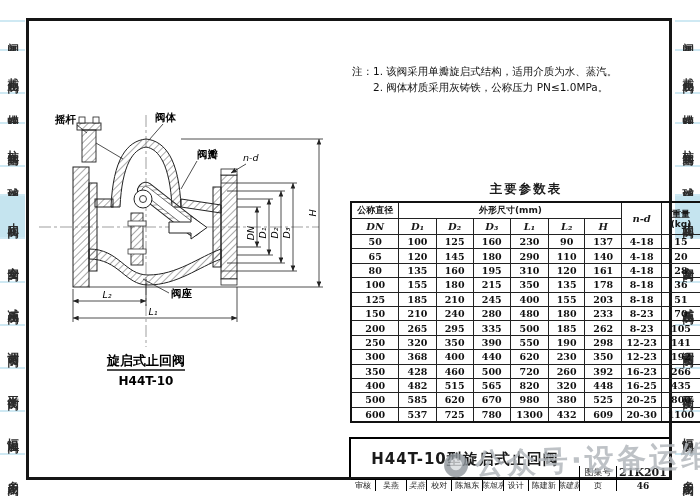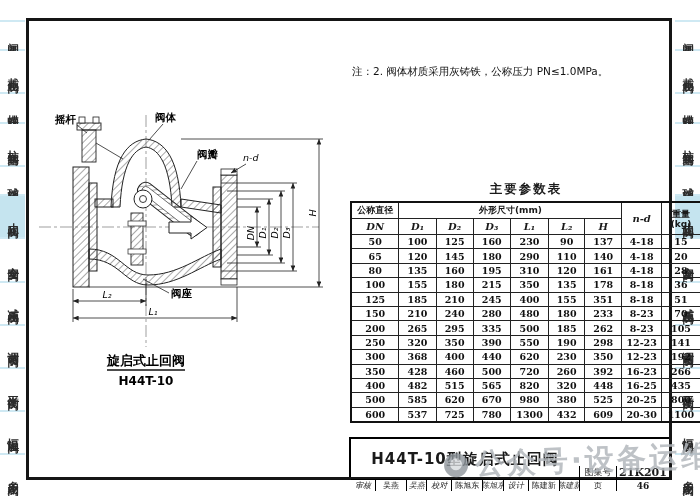--- a/index.html
+++ b/index.html
@@ -58,21 +58,21 @@
   }
   .tb-r1{flex:1;display:flex;}
   .tb-title{flex:1;display:flex;align-items:center;justify-content:center;
     font-size:15px;font-weight:bold;letter-spacing:1px;}
   .tb-cell{display:flex;align-items:center;justify-content:center;border-left:1px solid #000;margin-top:27px;}
   .tb-atlas-label{width:36px;font-size:9px;}
   .tb-atlas-no{width:52px;font-size:11px;font-weight:600;font-family:"DejaVu Serif",serif;}
   .tb-r2{height:13px;border-top:1px solid #000;display:flex;font-size:8px;}
   .tb-r2 .c{display:flex;align-items:center;justify-content:center;border-left:1px solid #000;overflow:hidden;white-space:nowrap;}
   .tb-r2 .c:first-child{border-left:none;}
-  .tb-r2 .c.lab{width:24px;font-style:italic;}
+  .tb-r2 .c.lab{width:24px;}
   .tb-r2 .c.nam{width:30px;}
   .tb-r2 .c.sig{flex:1;font-style:italic;font-family:"DejaVu Serif",serif;color:#333;}
   .tb-r2 .c.pg{width:36px;}
   .tb-r2 .c.pgno{width:52px;font-family:"DejaVu Serif",serif;font-weight:600;font-size:9px;}
   
   .wm{position:absolute;left:444px;top:441px;display:flex;align-items:center;gap:7px;
       transform:rotate(-2deg);z-index:30;pointer-events:none;}
   .wm-circle{width:24px;height:24px;border-radius:50%;background:#8f969c;opacity:.8;position:relative;flex:0 0 auto;}
   .wm-circle::after{content:"";position:absolute;left:6px;top:5px;width:12px;height:12px;border-radius:50%;background:#d8dbde;}
   .wm-text{font-size:29px;font-weight:bold;color:#b3b8bd;letter-spacing:3px;opacity:.85;white-space:nowrap;}
@@ -155,20 +155,21 @@
     <div class="tab" style="flex-grow: 3;">
       <span>多用阀</span>
     </div>
   </div>
 
 <div class="frame">
 
   <div class="notes">
     <span class="prefix">注：</span>
     <div class="lines">
+      <div>1. 该阀采用单瓣旋启式结构，适用介质为水、蒸汽。</div>
       <div>2. 阀体材质采用灰铸铁，公称压力 PN≤1.0MPa。</div>
     </div>
   </div>
 
   <svg class="drawing" width="318" height="310" viewBox="0 0 318 310">
     <defs>
       <pattern id="h" width="5" height="5" patternUnits="userSpaceOnUse" patternTransform="rotate(45)">
         <line x1="0" y1="0" x2="0" y2="5" stroke="#555" stroke-width="1"></line>
       </pattern>
       <marker id="arr" markerWidth="8" markerHeight="8" refX="7" refY="3" orient="auto">
@@ -347,21 +348,21 @@
             <td>8-18</td>
             <td>36</td>
           </tr>
           <tr>
             <td>125</td>
             <td>185</td>
             <td>210</td>
             <td>245</td>
             <td>400</td>
             <td>155</td>
-            <td>351</td>
+            <td>203</td>
             <td>8-18</td>
             <td>51</td>
           </tr>
           <tr>
             <td>150</td>
             <td>210</td>
             <td>240</td>
             <td>280</td>
             <td>480</td>
             <td>180</td>

